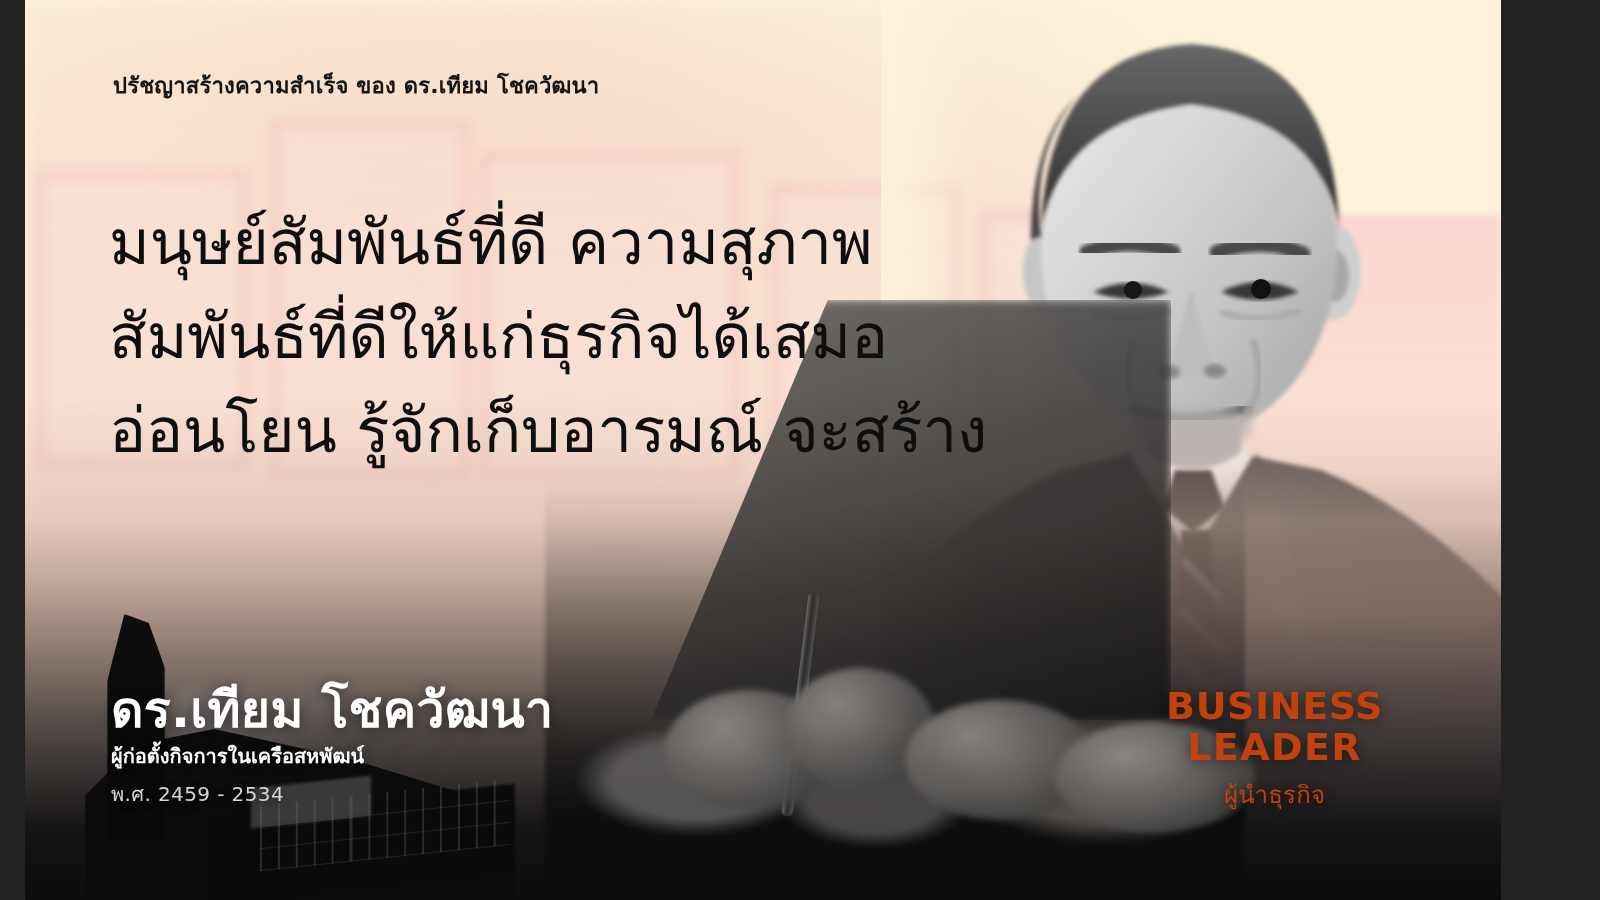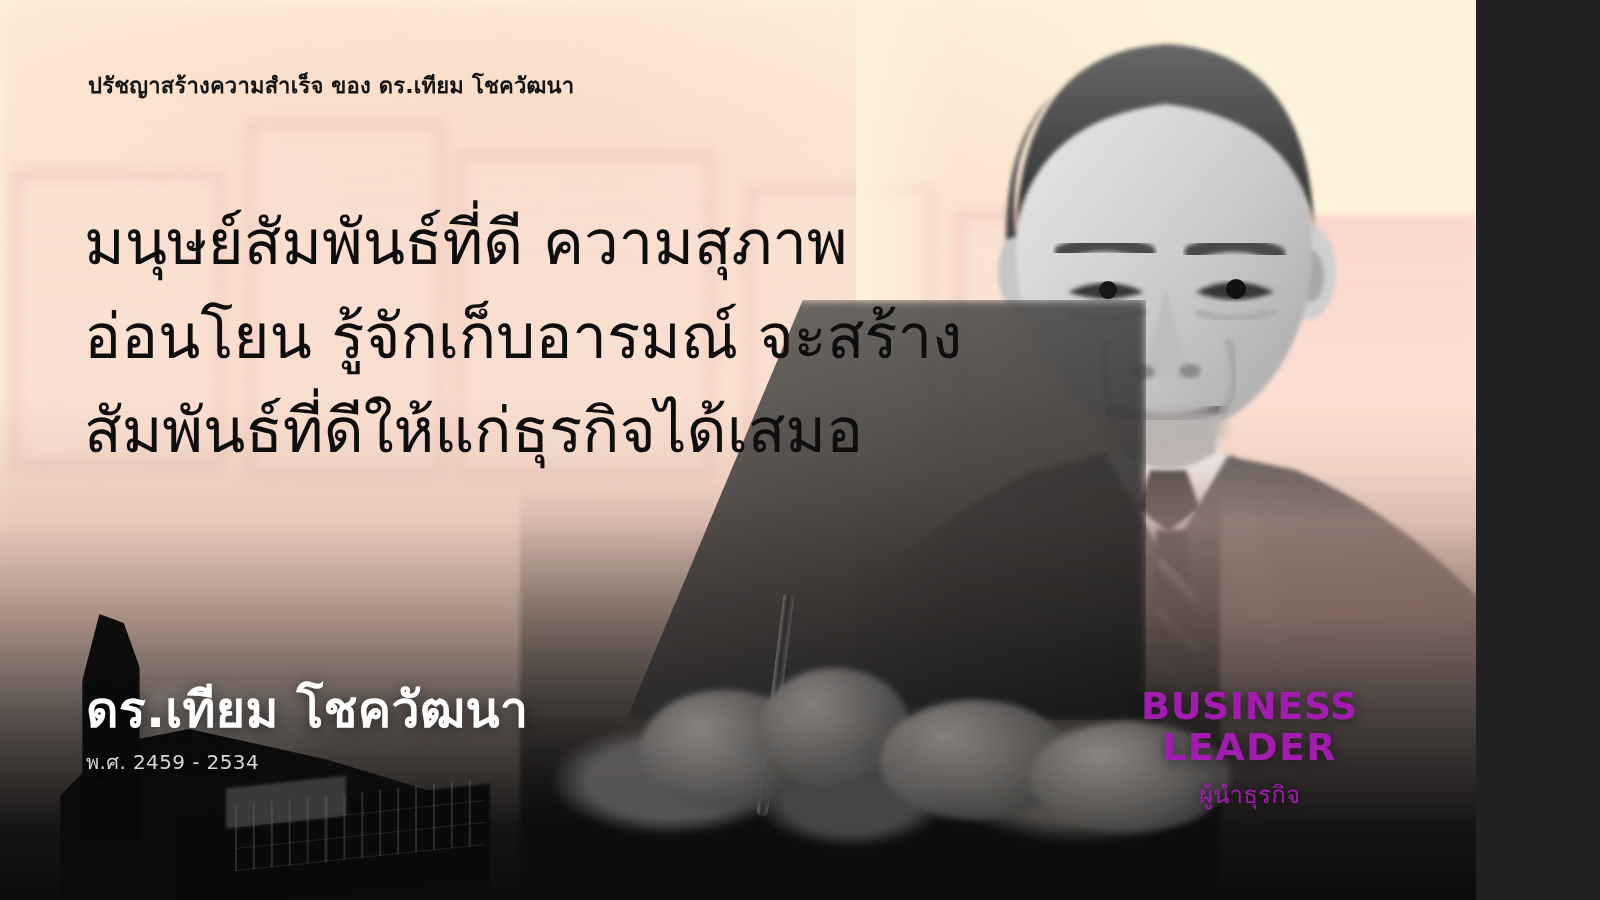--- a/index.html
+++ b/index.html
@@ -10,20 +10,21 @@
   }
   * { box-sizing: border-box; }
 
   .canvas {
     position: relative;
     width: 1476px;
     height: 900px;
     overflow: hidden;
     font-family: "DejaVu Sans", "Liberation Sans", sans-serif;
     background: #fbf0d7;
+    margin-left: 25px;
     -webkit-font-smoothing: antialiased;
   }
 
   
 
   
   .bg-base {
     position: absolute;
     inset: 0;
     background: #fdf3da;
@@ -252,21 +253,21 @@
     color: #d9d7d4;
     letter-spacing: .4px;
     white-space: nowrap;
     text-shadow: 0 2px 10px rgba(0,0,0,.6);
   }
 
   .brand {
     position: absolute;
     right: 118px; top: 686px;
     text-align: center;
-    color: #a21caf;
+    color: #c2410c;
   }
   .brand .b1, .brand .b2 {
     font-size: 38px;
     font-weight: 700;
     line-height: 1.08;
     letter-spacing: .6px;
     text-shadow: 0 2px 14px rgba(0,0,0,.6);
   }
   .brand .b2 { letter-spacing: 1.4px; }
   .brand .b3 {
@@ -398,26 +399,27 @@
     <div class="tower"></div>
     <div class="slab"></div>
     <div class="plate"></div>
     <div class="lines"></div>
   </div>
 
   <div class="eyebrow">ปรัชญาสร้างความสำเร็จ ของ ดร.เทียม โชควัฒนา</div>
 
   <div class="quote">
     <div class="line">มนุษย์สัมพันธ์ที่ดี ความสุภาพ</div>
+    <div class="line">สัมพันธ์ที่ดีให้แก่ธุรกิจได้เสมอ</div>
     <div class="line">อ่อนโยน รู้จักเก็บอารมณ์ จะสร้าง</div>
-    <div class="line">สัมพันธ์ที่ดีให้แก่ธุรกิจได้เสมอ</div>
   </div>
 
   <div class="attrib">
     <div class="name">ดร.เทียม โชควัฒนา</div>
+    <div class="role">ผู้ก่อตั้งกิจการในเครือสหพัฒน์</div>
     <div class="years">พ.ศ. 2459 - 2534</div>
   </div>
 
   <div class="brand">
     <div class="b1">BUSINESS</div>
     <div class="b2">LEADER</div>
     <div class="b3">ผู้นำธุรกิจ</div>
   </div>
 
 </div>

